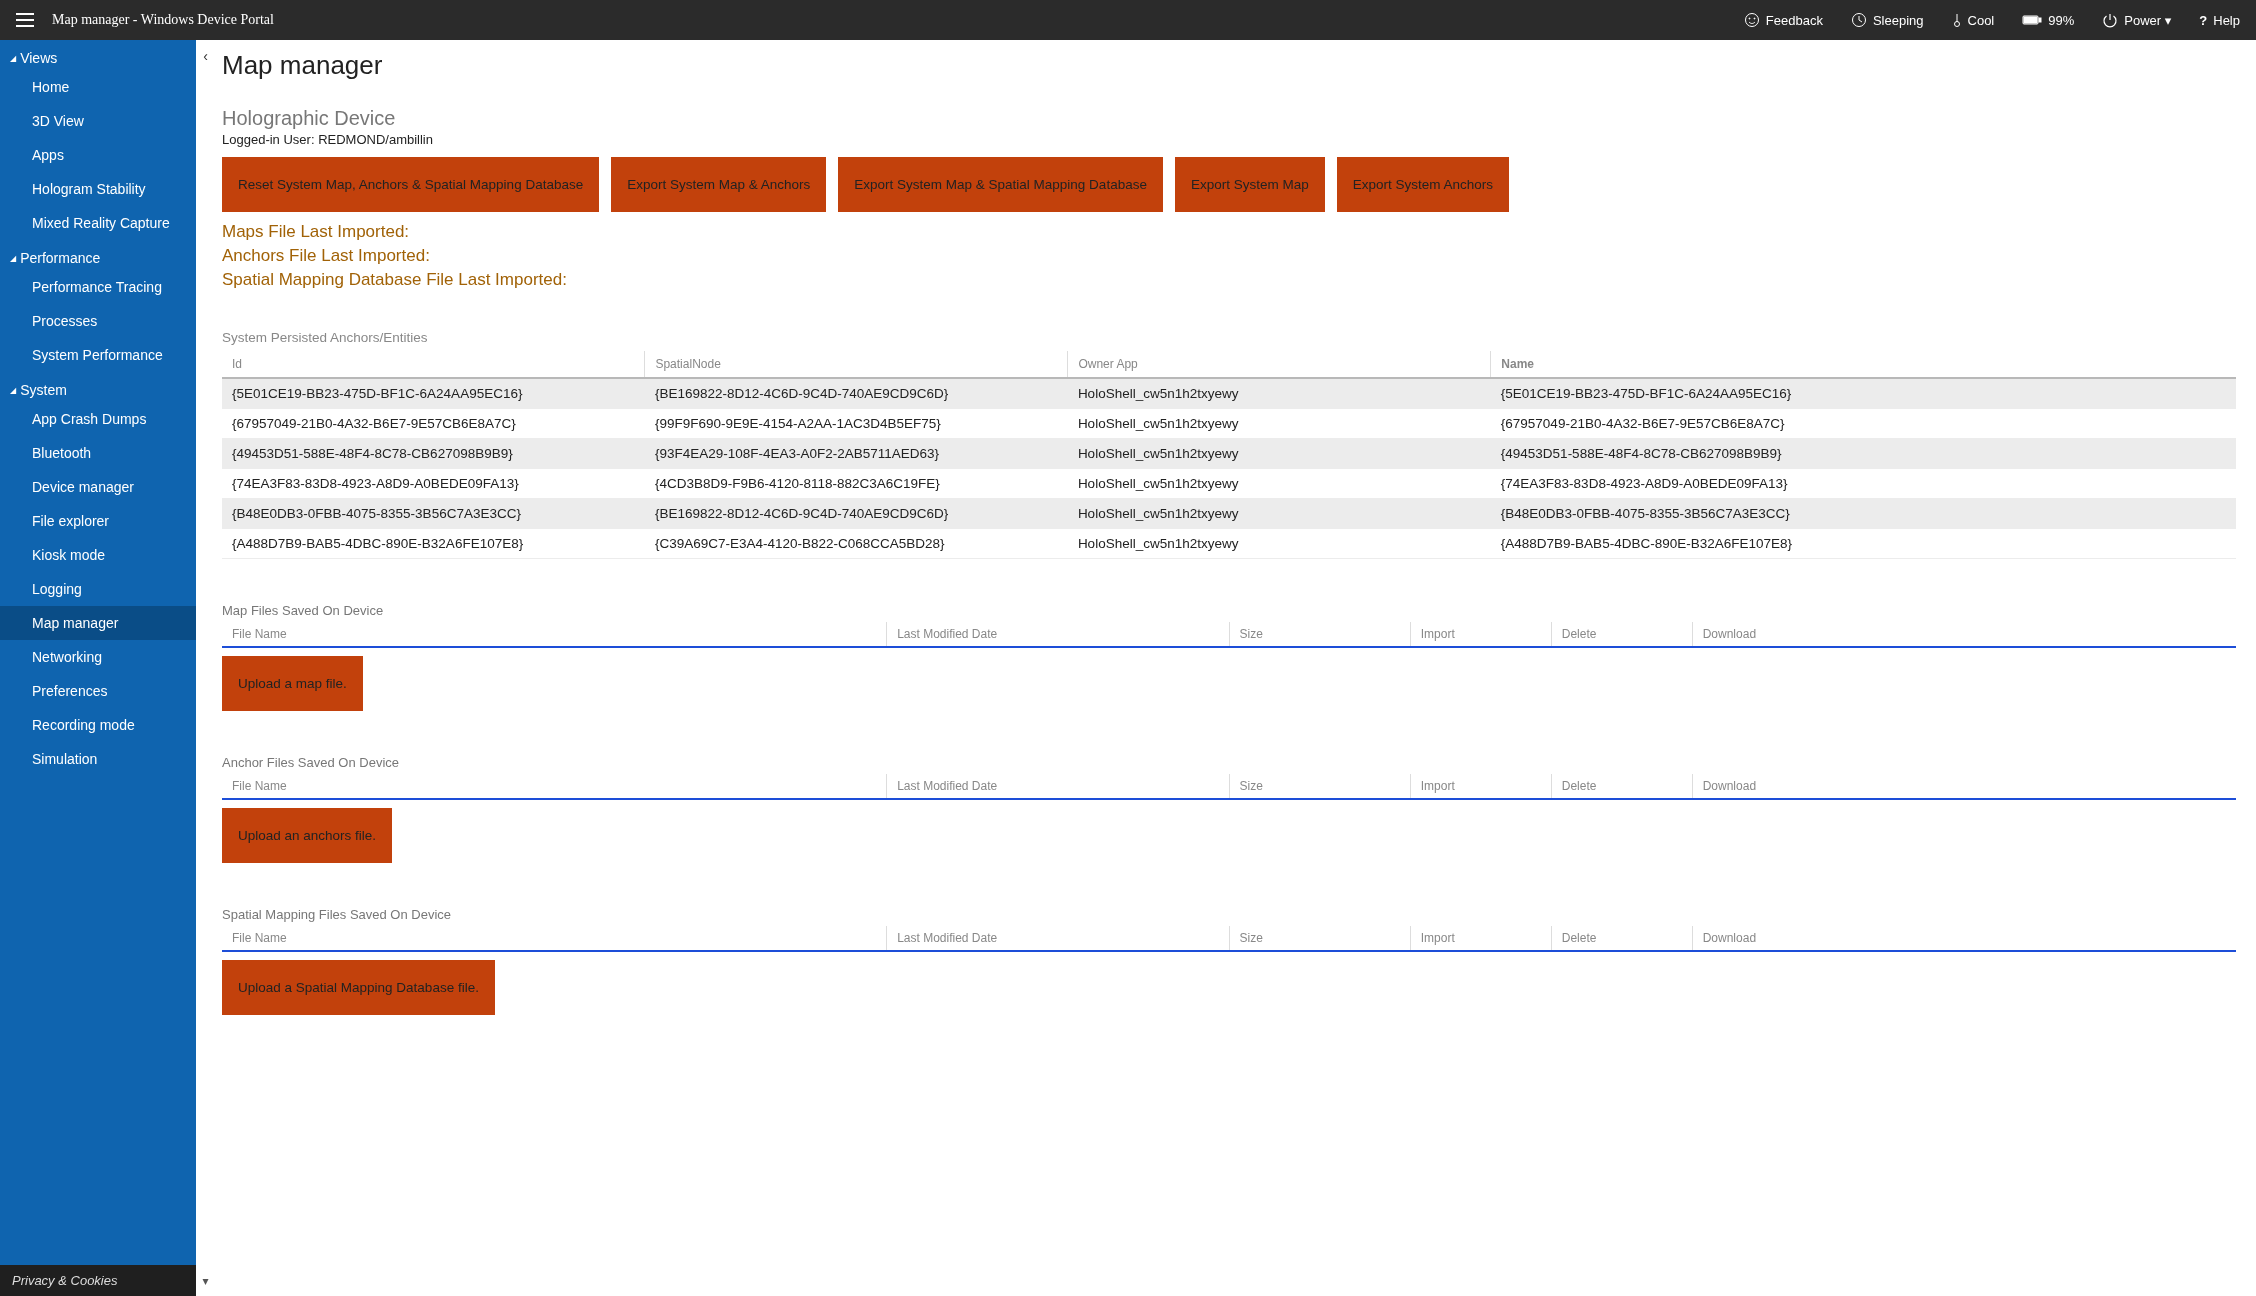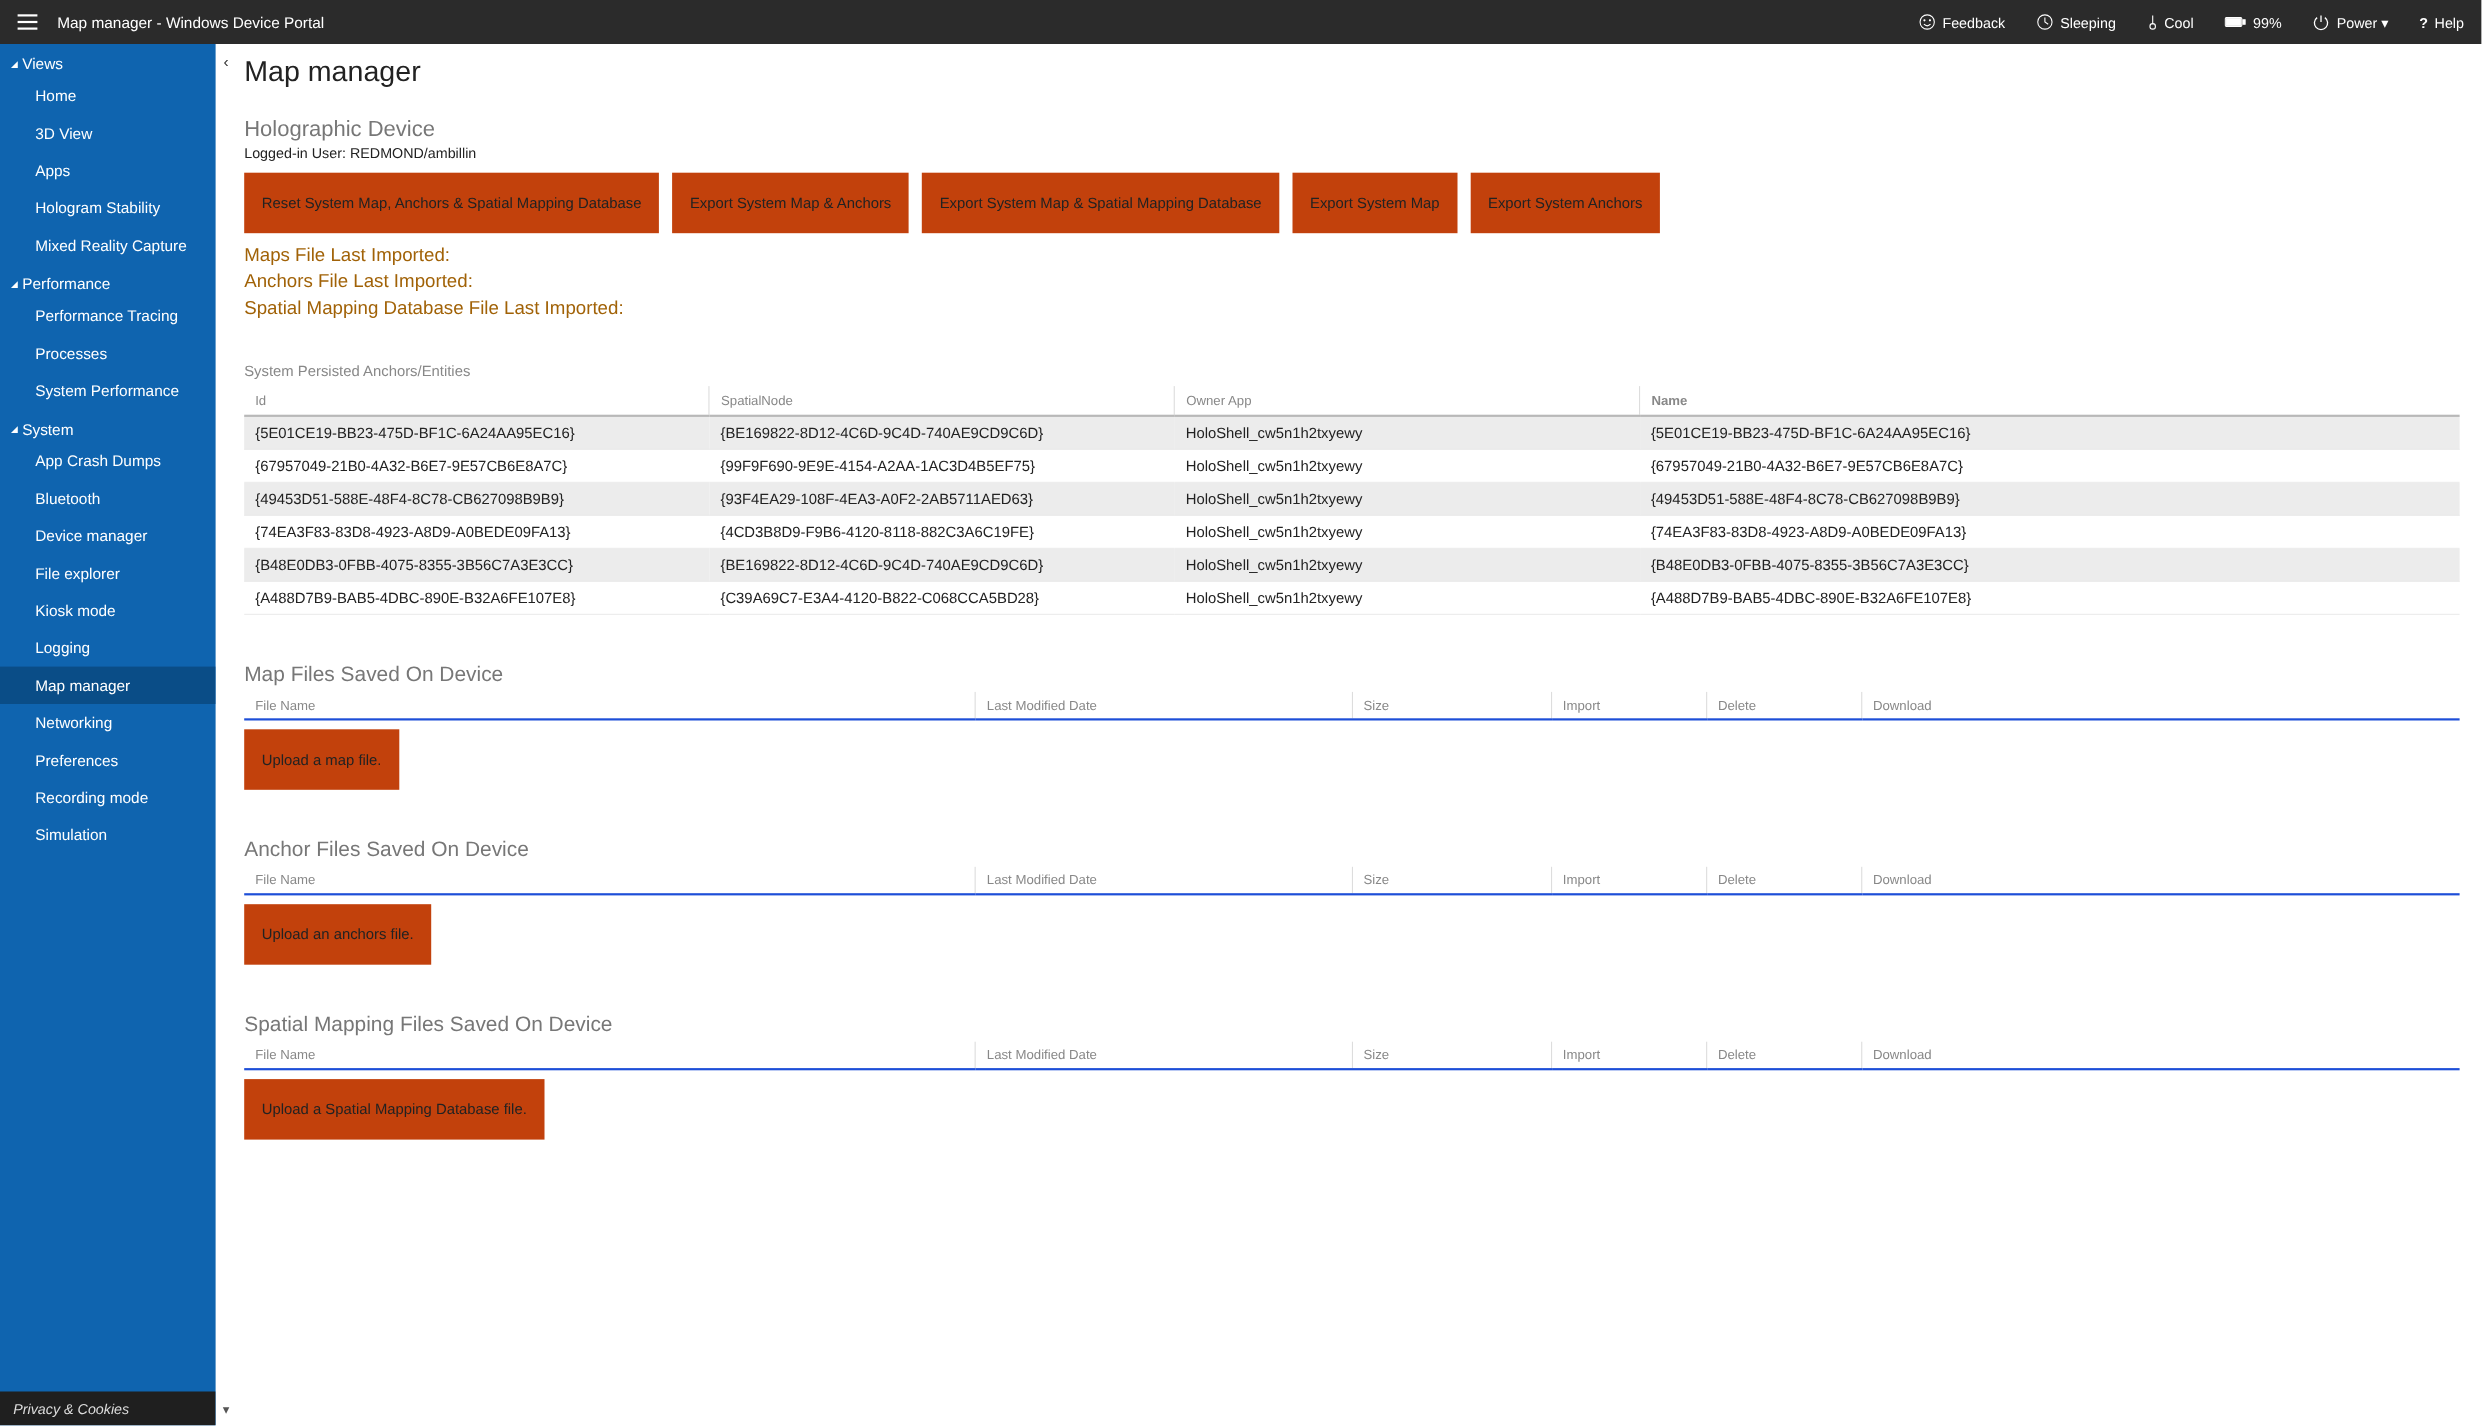--- a/index.html
+++ b/index.html
@@ -2,21 +2,21 @@
 <html><head>
 <meta charset="utf-8">
 <style>
 * { box-sizing: border-box; margin: 0; padding: 0; }
 body { font-family: "Segoe UI", Arial, sans-serif; font-size: 13px; color: #333; background: #fff; width: 2256px; height: 1296px; overflow: hidden; }
 
 
 .topbar { height: 40px; background: #2b2b2b; color: #fff; display: flex; align-items: center; padding: 0 16px; }
 .hamburger { width: 18px; height: 14px; margin-right: 18px; display: flex; flex-direction: column; justify-content: space-between; cursor: pointer; }
 .hamburger span { height: 2px; background: #fff; }
-.topbar-title { font-size: 14px; font-weight: 400; }
+.topbar-title { font-size: 14px; font-weight: 400; font-family: Liberation Serif, serif; }
 .topbar-spacer { flex: 1; }
 .status-item { display: flex; align-items: center; gap: 6px; margin-left: 28px; font-size: 13px; cursor: pointer; }
 .status-item .icon { display: inline-flex; }
 
 
 .layout { display: flex; height: calc(100% - 40px); }
 .sidebar { width: 196px; background: #0f64af; color: #fff; overflow-y: auto; position: relative; }
 .sidebar-scroll { height: calc(100% - 32px); overflow-y: auto; }
 .sidebar-group { padding: 10px 10px 4px 10px; font-size: 14px; display: flex; align-items: center; gap: 4px; cursor: pointer; }
 .sidebar-group .caret { font-size: 10px; }
@@ -48,21 +48,21 @@
 table.data thead th:last-child { border-right: none; font-weight: bold; }
 table.data tbody td { padding: 7px 10px; border-bottom: 1px solid #ececec; color: #222; }
 table.data tbody tr:nth-child(odd) td { background: #ececec; }
 table.data tbody tr:nth-child(even) td { background: #fff; }
 
 table.files thead th { text-align: left; font-weight: 400; color: #888; font-size: 12px; padding: 5px 10px; border-bottom: 2px solid #1d4ed8; border-right: 1px solid #ddd; }
 table.files thead th:last-child { border-right: none; }
 table.files { width: 100%; border-collapse: collapse; margin-bottom: 8px; }
 
 .section-block { margin-top: 44px; }
-.section-block h3 { font-size: 19px; font-weight: 400; color: #777; margin-bottom: 4px; }
+.section-block h3 { font-size: 13px; font-weight: 400; color: #777; margin-bottom: 4px; }
 
 
 .sidebar-scroll::-webkit-scrollbar { width: 14px; }
 .sidebar-scroll::-webkit-scrollbar-track { background: #e8e8e8; }
 .sidebar-scroll::-webkit-scrollbar-thumb { background: #bcbcbc; }
 
 svg { display: block; }
 </style>
 </head>
 <body>

